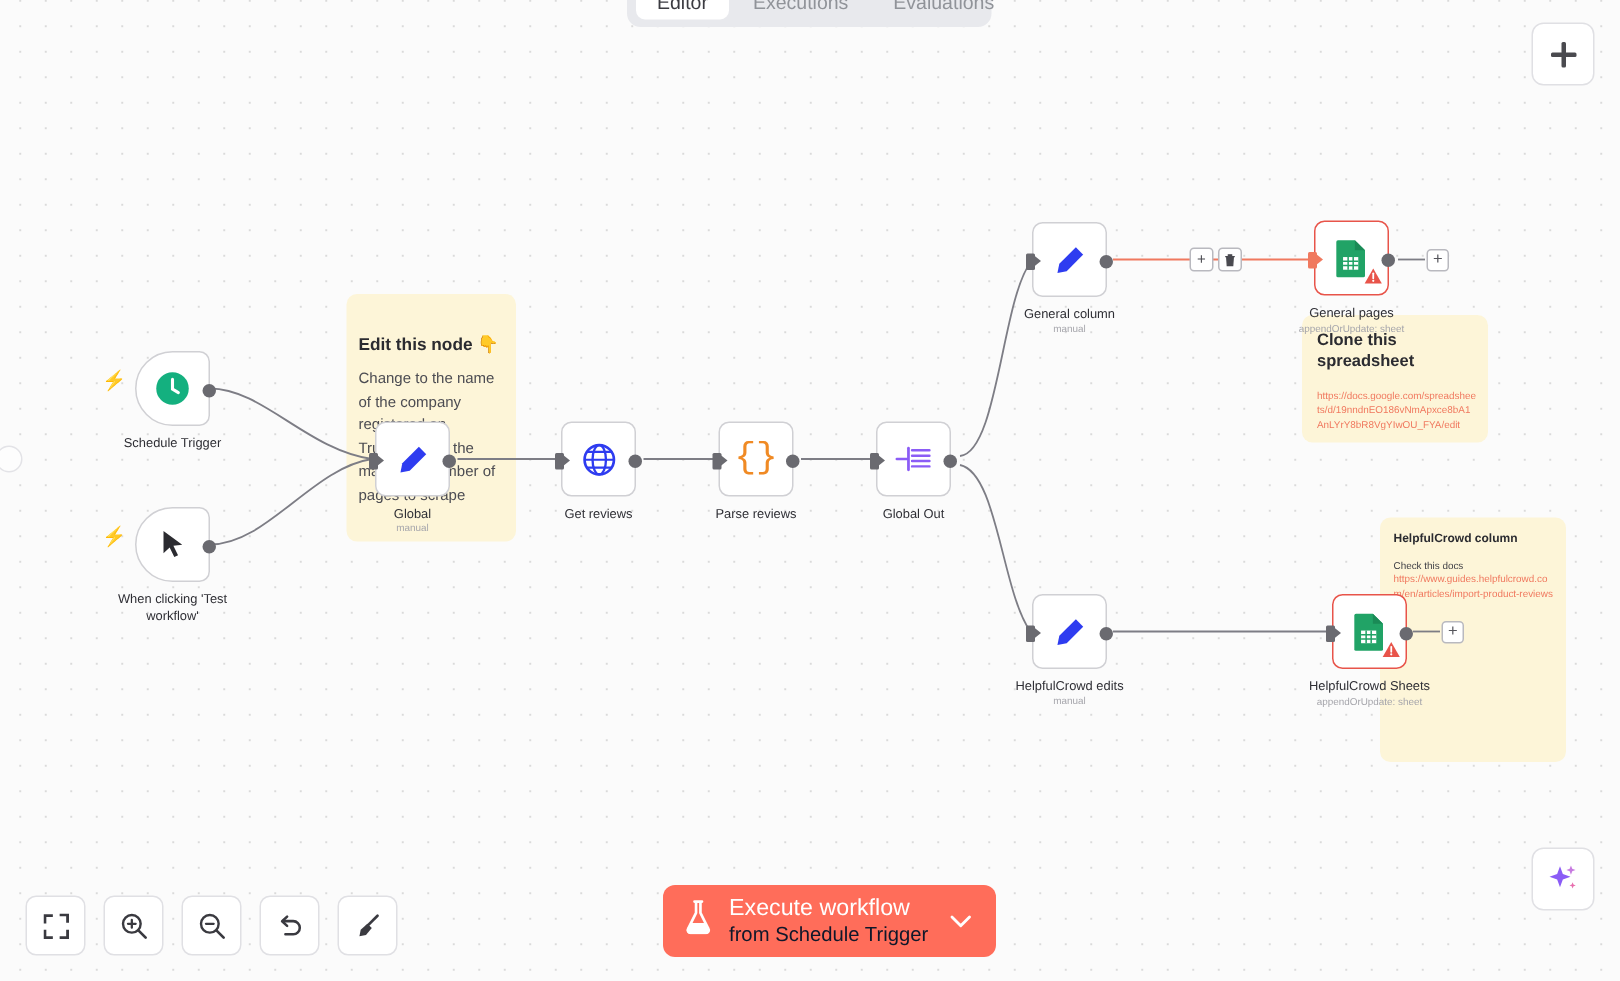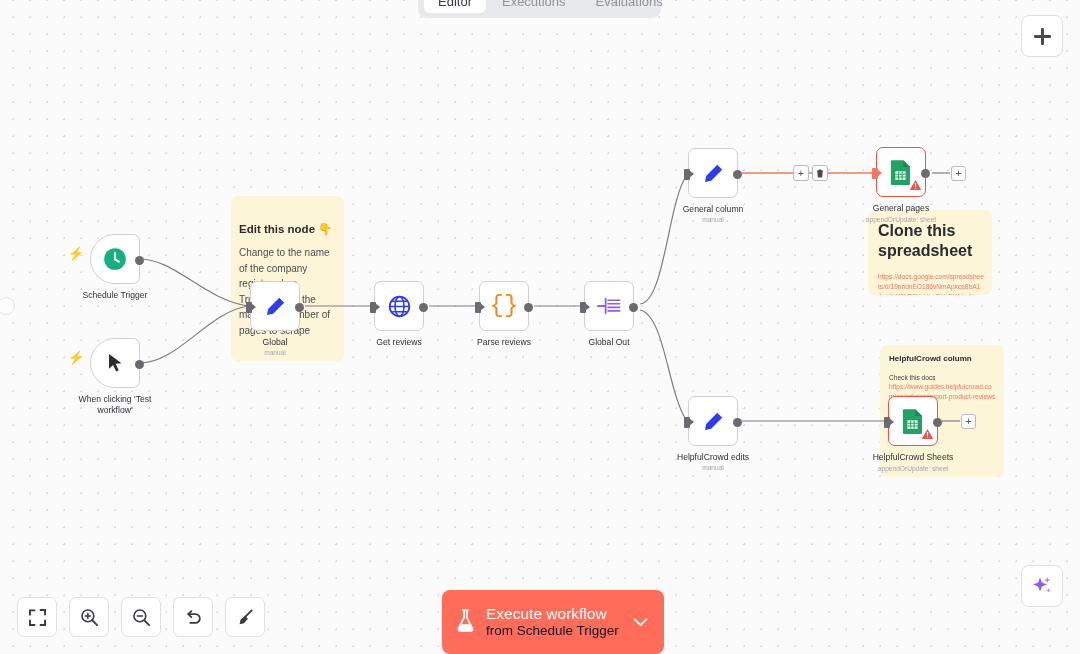--- a/index.html
+++ b/index.html
@@ -54,21 +54,21 @@
   .toolbar { position: absolute; left: 17px; top: 597px; display: flex; gap: 12px; z-index: 30; }
   .tbtn {
     width: 40px; height: 40px; background: #fff;
     border: 1px solid #e0e0e4; border-radius: 7px;
     display: flex; align-items: center; justify-content: center; cursor: pointer;
   }
 
   
   #execute-workflow-button {
     position: absolute; left: 442px; top: 590px;
-    height: 64px; background: #ff6d5a; border-radius: 8px;
+    height: 48px; background: #ff6d5a; border-radius: 8px;
     display: flex; align-items: center; z-index: 30;
     padding: 0 6px 0 14px; cursor: pointer; color: #fff;
   }
   #execute-workflow-button .flask { margin-right: 11px; }
   .exec-text { display: flex; flex-direction: column; line-height: 1.05; }
   .exec-main { font-size: 15.5px; }
   .exec-sub { font-size: 13.5px; color: #0f172a; margin-top: 2px; }
   .exec-chev { padding: 0 10px 0 14px; display: flex; align-items: center; }
 
   
@@ -77,27 +77,27 @@
     overflow: hidden; z-index: 1;
   }
   .sticky-h { font-weight: 700; color: #2b2b30; }
   .sticky-p { color: #4c4c52; }
 
   #sticky-edit-node { left: 231px; top: 196px; width: 113px; height: 165px; }
   #sticky-edit-node .sticky-h { font-size: 11.5px; padding: 26px 8px 0 8px; }
   #sticky-edit-node .sticky-p { font-size: 10px; line-height: 1.55; padding: 9px 10px 0 8px; }
 
   #sticky-clone { left: 868px; top: 210px; width: 124px; height: 85px; }
-  #sticky-clone .sticky-h { font-size: 16px; line-height: 1.25; padding: 11px 26px 0 10px; }
+  #sticky-clone .sticky-h { font-size: 11px; line-height: 1.25; padding: 11px 26px 0 10px; }
   #sticky-clone .sticky-link {
     font-size: 6.6px; line-height: 1.5; padding: 11px 8px 0 10px;
     color: #f0795f; word-break: break-all; display: block; text-decoration: none;
   }
 
-  #sticky-helpfulcrowd { left: 880px; top: 345px; width: 124px; height: 132px; }
+  #sticky-helpfulcrowd { left: 920px; top: 345px; width: 124px; height: 163px; }
   #sticky-helpfulcrowd .sticky-h { font-size: 8px; padding: 9px 8px 0 9px; }
   #sticky-helpfulcrowd .sticky-p2 { font-size: 6.6px; padding: 11px 8px 0 9px; color: #3f3f45; }
   #sticky-helpfulcrowd .sticky-link {
     font-size: 6.6px; line-height: 1.5; padding: 1px 8px 0 9px;
     color: #f0795f; word-break: break-all; display: block; text-decoration: none;
   }
 
   
   .node { position: absolute; z-index: 5; }
   .node-box {

